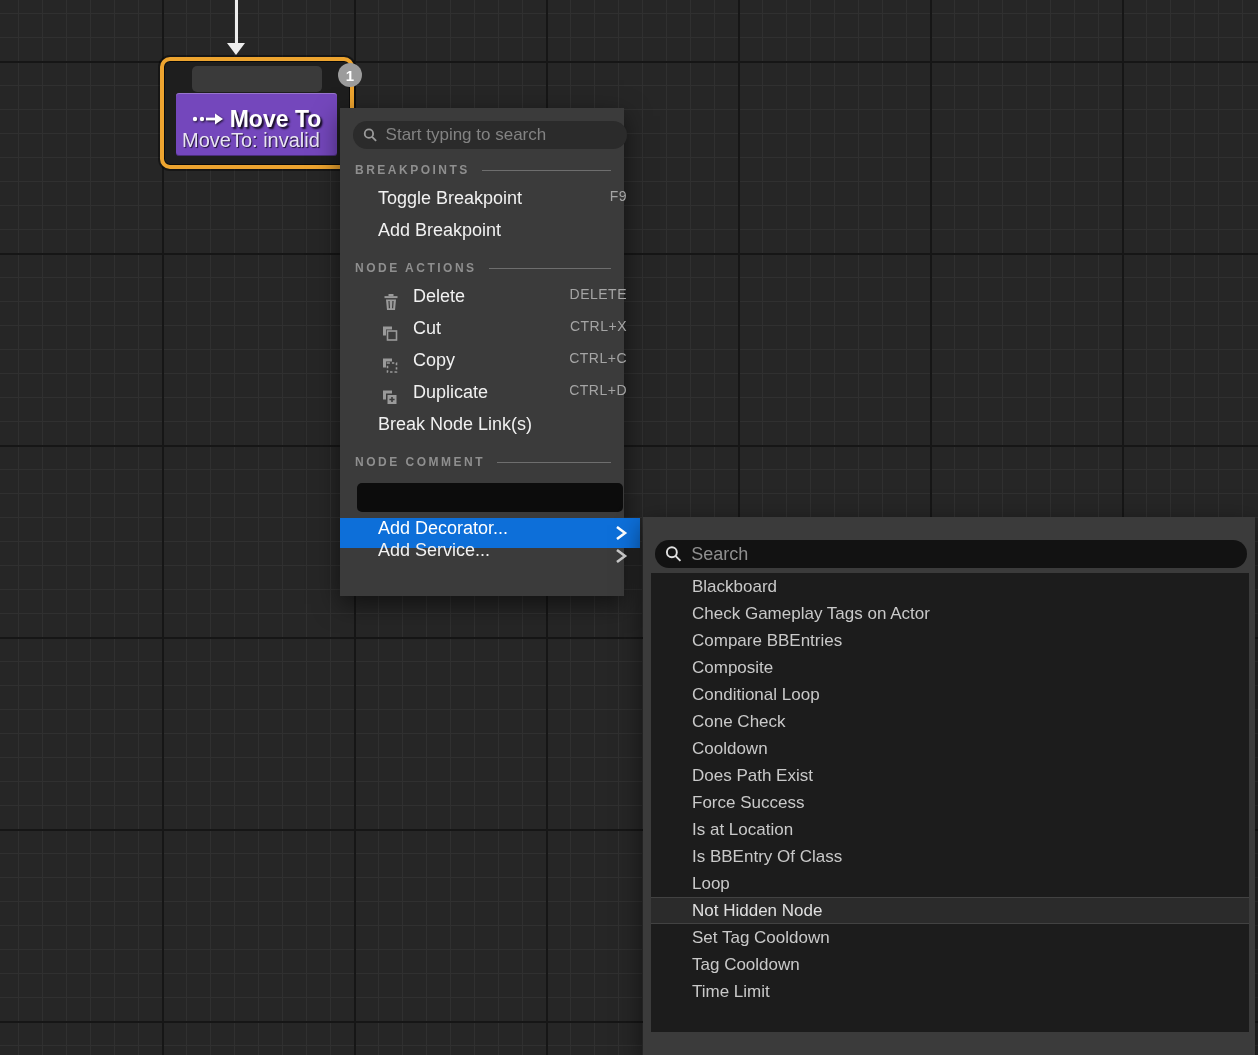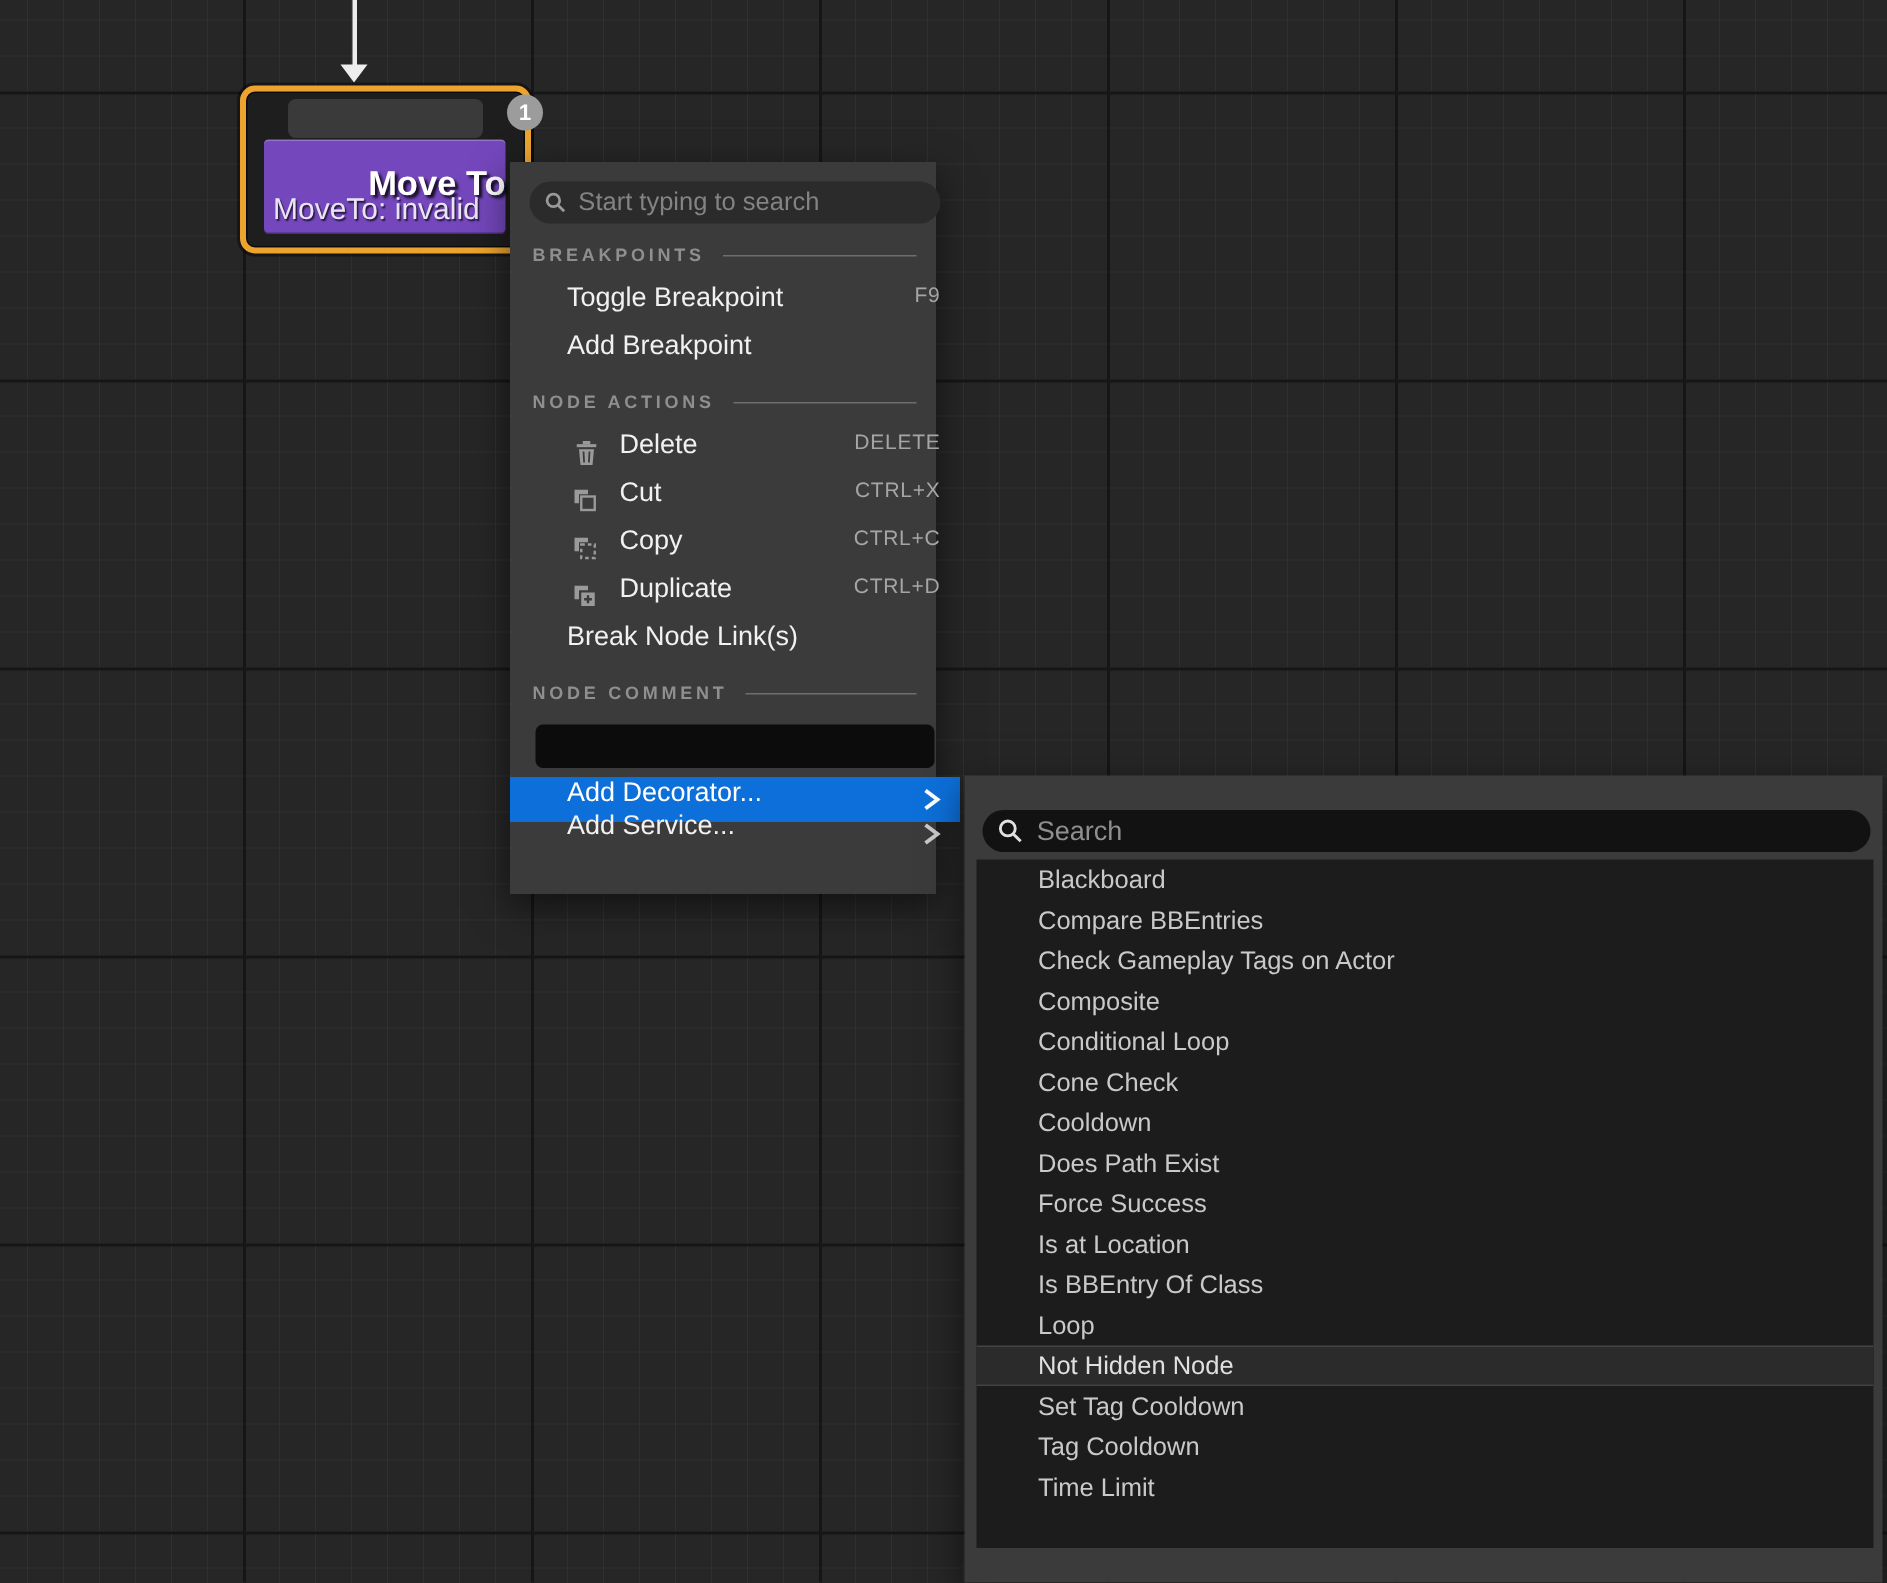--- a/index.html
+++ b/index.html
@@ -39,23 +39,22 @@
     position:absolute; left:338px; top:63px; width:24px; height:24px;
     background:#9c9c9c; border-radius:50%; color:#fff; font-size:15px; font-weight:bold;
     display:flex; align-items:center; justify-content:center; z-index:3;
   }
   .node-body {
     position:absolute; left:12px; top:32px; width:161px; height:63px;
     background:#7447BC; border-radius:3px;
     box-shadow:inset 0 1px 0 rgba(255,255,255,.25), inset 0 -1px 0 rgba(0,0,0,.35);
   }
   .node-title-row {
-    height:36px; display:flex; align-items:flex-end; justify-content:center; gap:6px;
+    height:36px; display:flex; align-items:center; justify-content:center; gap:6px;
     padding-top:16px;
-    flex-direction:column;
   }
   .node-title {
     color:#fff; font-size:23px; font-weight:bold;
     text-shadow:2px 2px 2px rgba(0,0,0,.85);
   }
   .move-icon { filter:drop-shadow(1px 1px 1px rgba(0,0,0,.8)); }
   .node-subtitle {
     color:#e9e4f3; font-size:20px; padding-left:6px; line-height:22px;
     text-shadow:1px 1px 1px rgba(0,0,0,.7);
   }
@@ -284,22 +283,22 @@
   <div class="sub-menu">
     <div class="sub-search">
       <svg width="18" height="18" viewBox="0 0 18 18">
         <circle cx="7.2" cy="7.2" r="5.2" fill="none" stroke="#e0e0e0" stroke-width="2"></circle>
         <line x1="11.2" y1="11.2" x2="16.2" y2="16.2" stroke="#e0e0e0" stroke-width="2"></line>
       </svg>
       <input type="text" placeholder="Search" style="">
     </div>
     <div class="sub-list">
       <div class="sub-item">Blackboard</div>
+      <div class="sub-item">Check Gameplay Tags on Actor</div>
       <div class="sub-item">Compare BBEntries</div>
-      <div class="sub-item">Check Gameplay Tags on Actor</div>
       <div class="sub-item">Composite</div>
       <div class="sub-item">Conditional Loop</div>
       <div class="sub-item">Cone Check</div>
       <div class="sub-item">Cooldown</div>
       <div class="sub-item">Does Path Exist</div>
       <div class="sub-item">Force Success</div>
       <div class="sub-item">Is at Location</div>
       <div class="sub-item">Is BBEntry Of Class</div>
       <div class="sub-item">Loop</div>
       <div class="sub-item hovered">Not Hidden Node</div>

